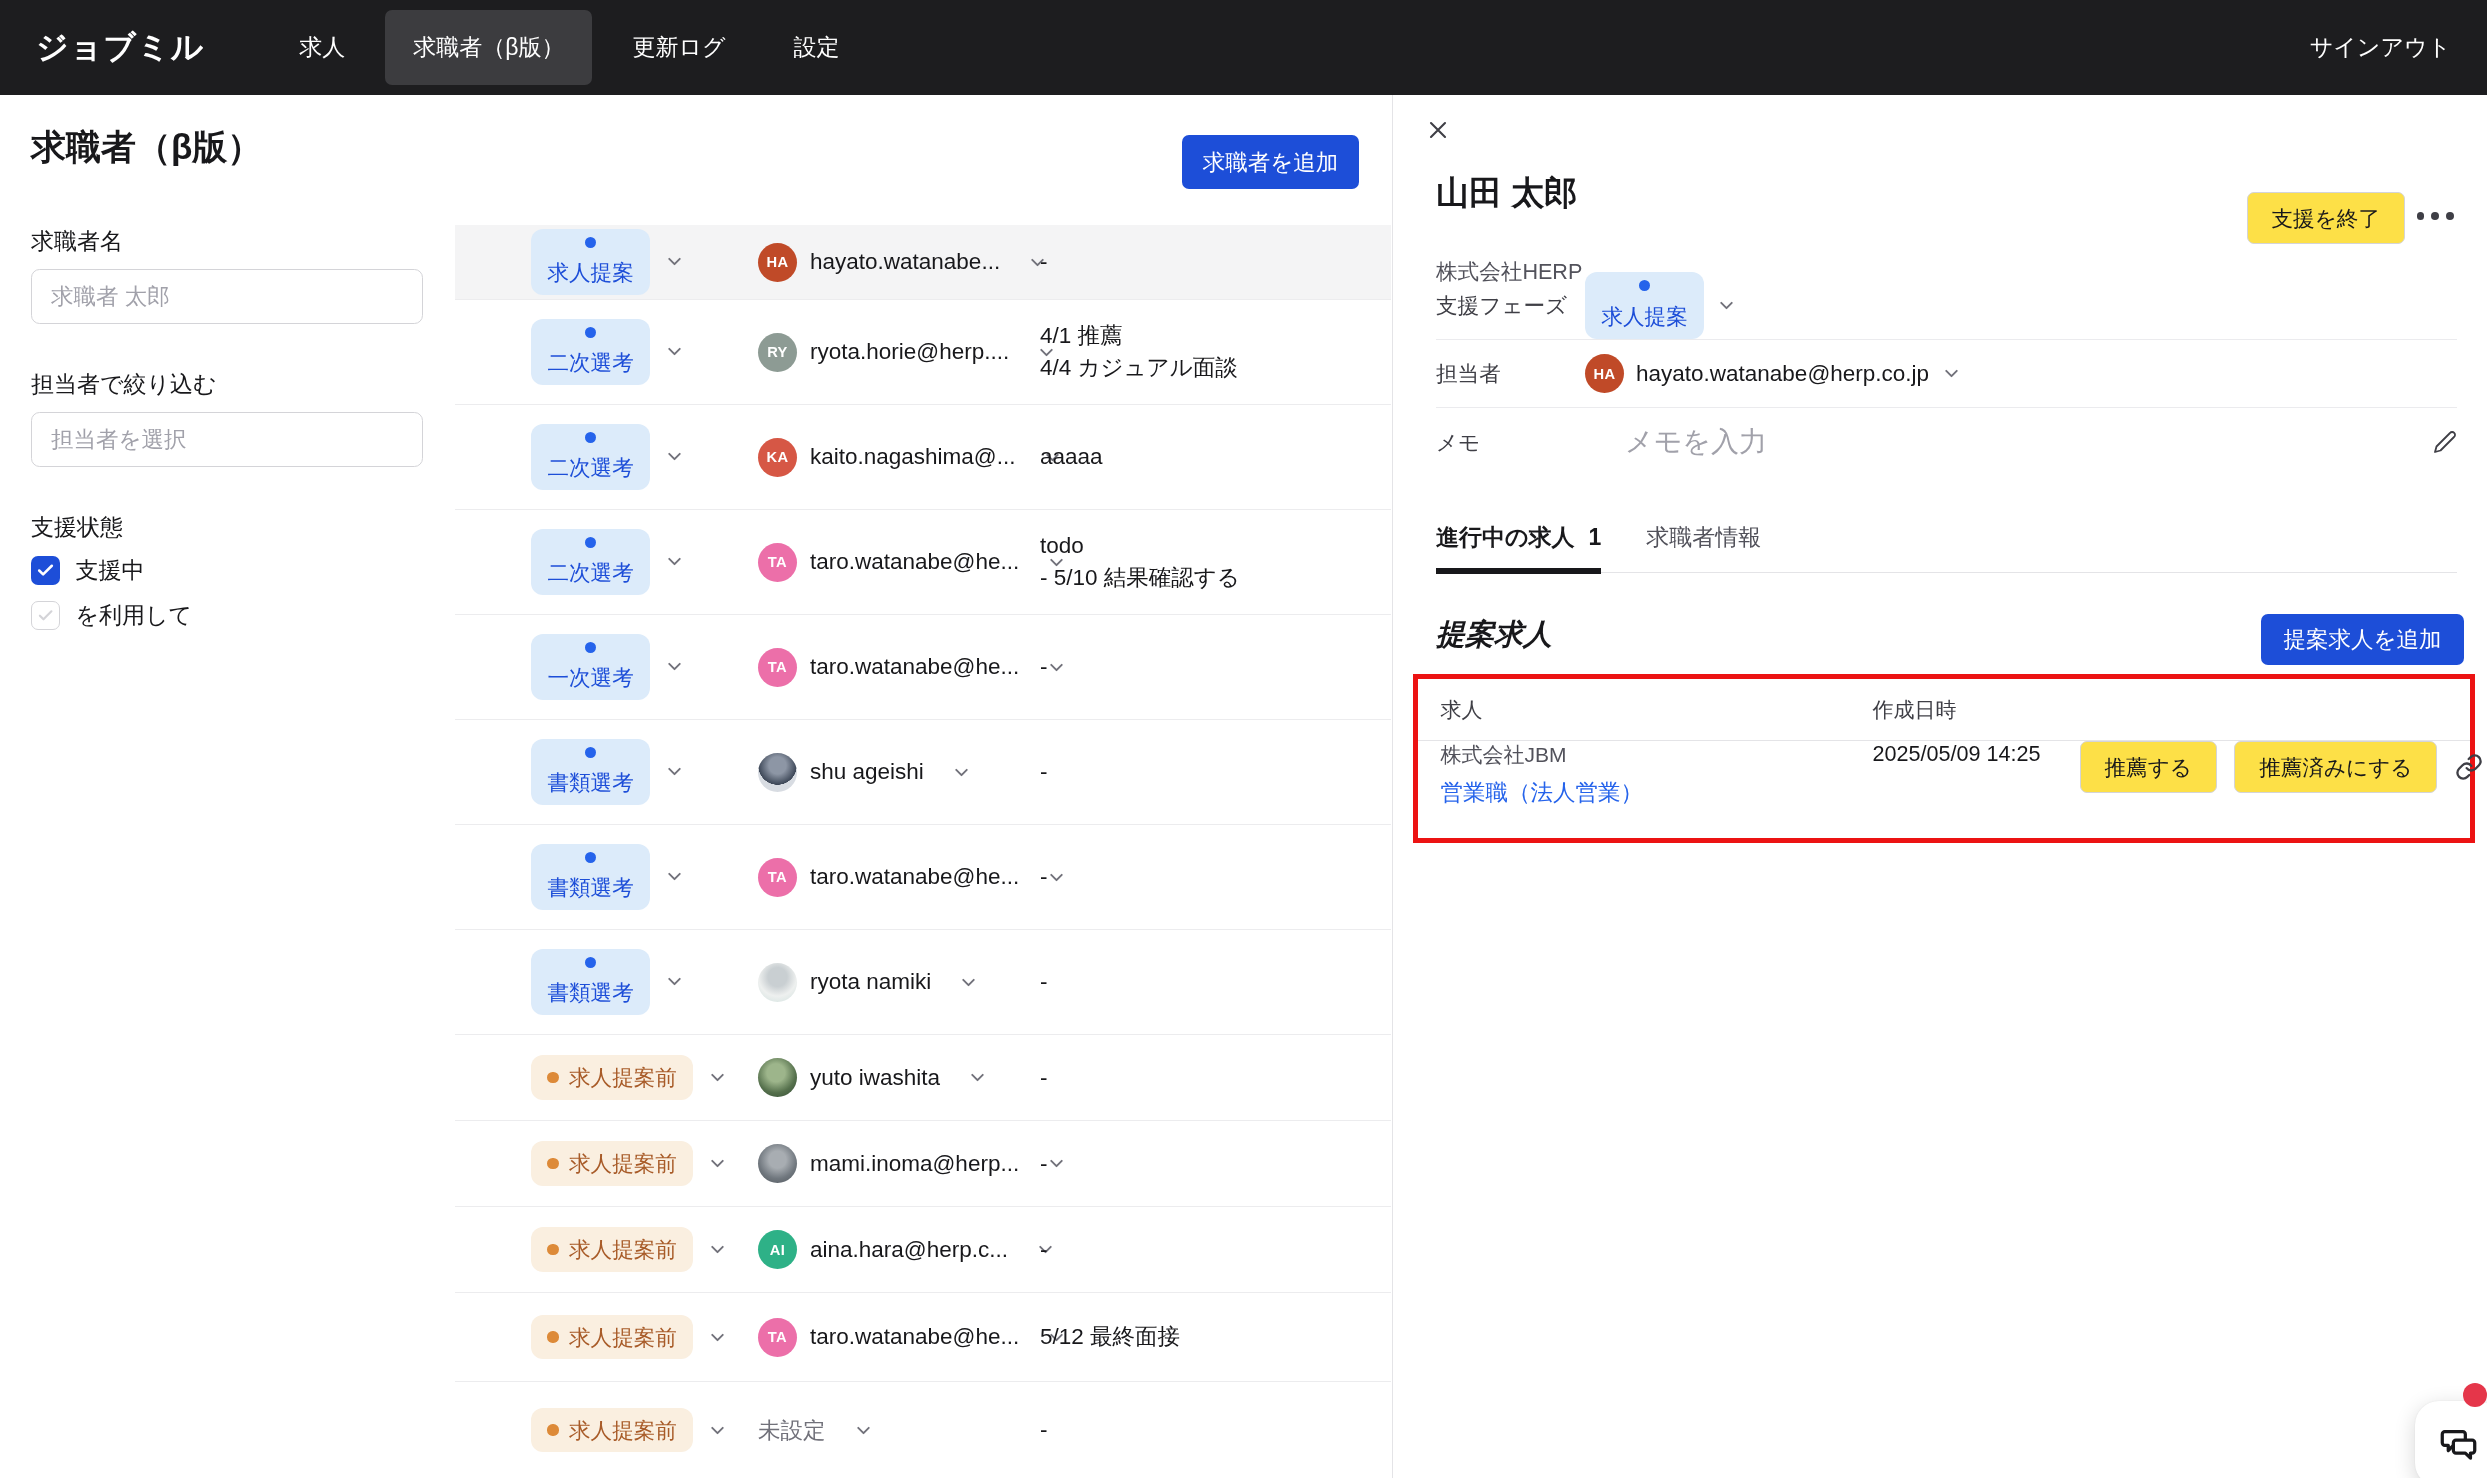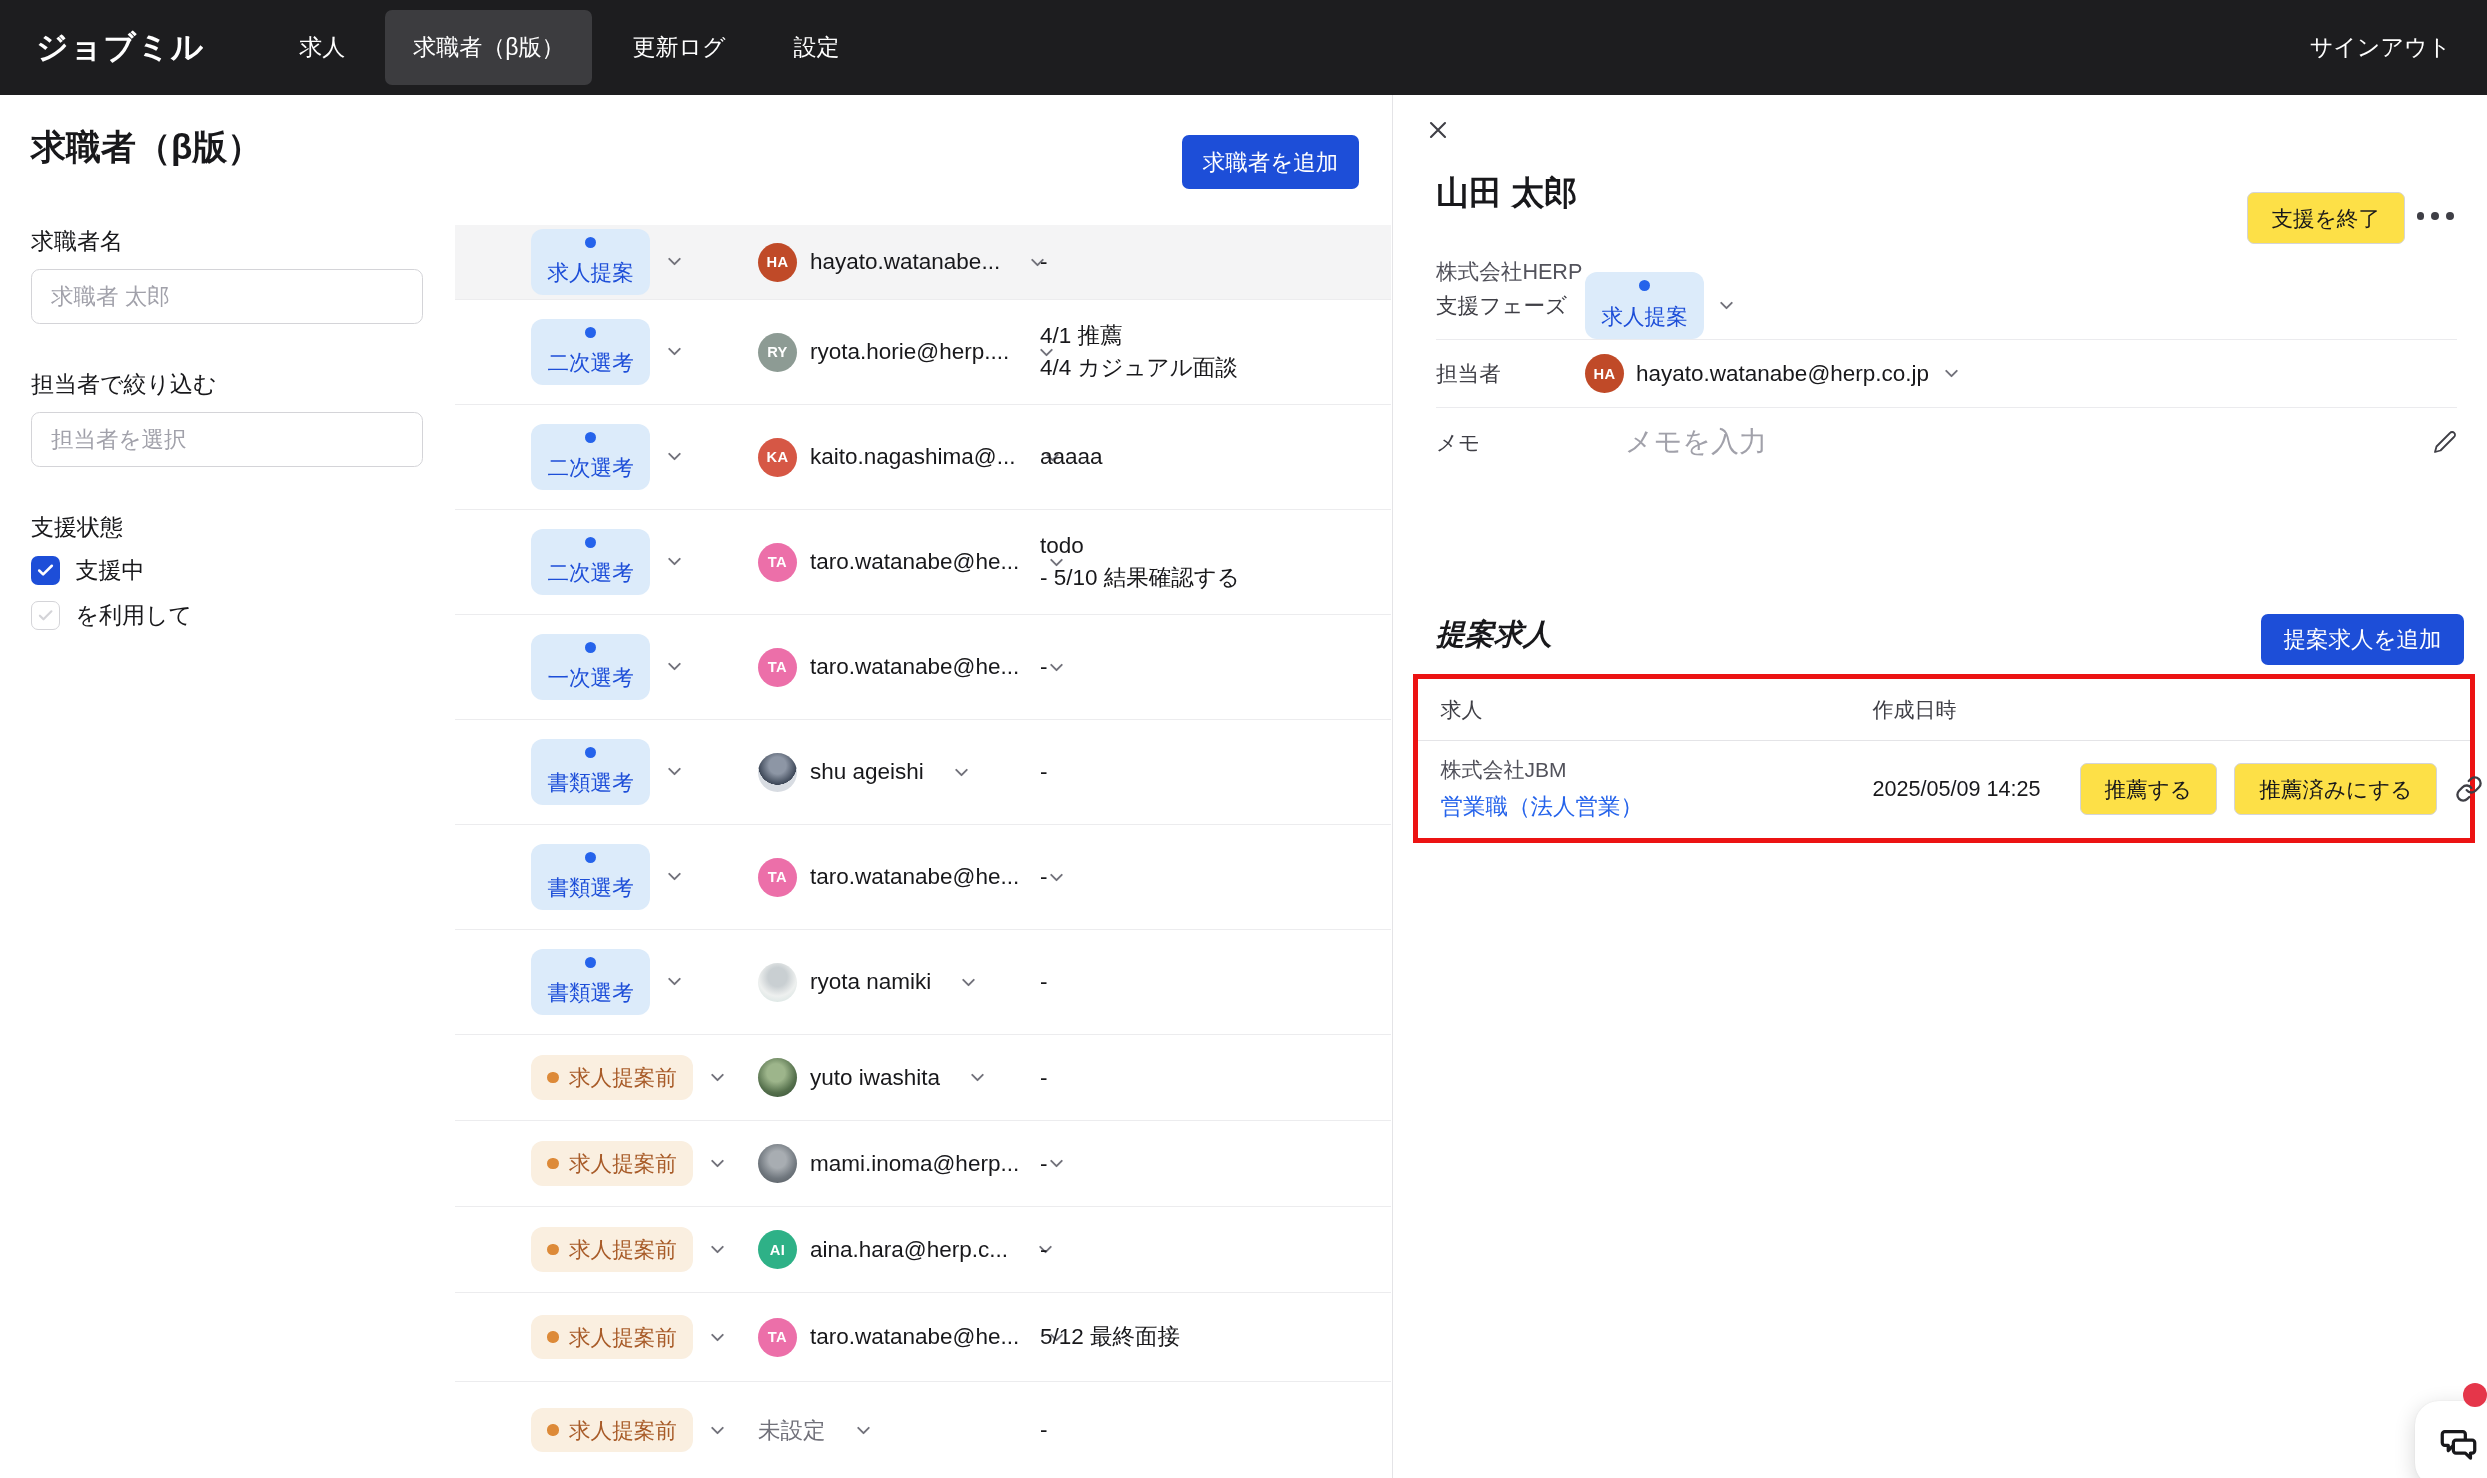--- a/index.html
+++ b/index.html
@@ -95,21 +95,21 @@
   .tab.active::after{content:"";position:absolute;left:0;right:0;bottom:-1.7px;height:6px;background:#18181b;}
   .tab.inactive{color:var(--text2);}
 
   .proposals-title{position:absolute;left:43px;top:520px;font-size:29px;font-weight:700;font-style:italic;}
   .add-proposal{position:absolute;right:23px;top:519px;height:51px;padding:0 22.5px;}
 
   .annotated{position:absolute;left:20px;right:12px;top:579px;height:169px;border:5.2px solid var(--annotation);background:#fff;}
   .table-header{display:flex;align-items:center;height:62px;padding:0 0 0 22.5px;border-bottom:0.9px solid var(--border);
     font-size:21px;color:var(--text3);}
   .col-job{width:432px;flex:none;}
-  .table-row{display:flex;align-items:center;height:96px;padding:0 19px 0 22.5px;}
+  .table-row{display:flex;align-items:flex-start;height:96px;padding:0 19px 0 22.5px;}
   .company-name{font-size:21px;color:var(--text2);}
   .position-link{font-size:22.5px;color:var(--link);margin-top:7.8px;cursor:pointer;}
   .row-date{width:207px;font-size:21.6px;color:var(--text);flex:none;}
   .row-actions{display:flex;align-items:center;gap:17.3px;margin-left:auto;}
   .icon-btn{cursor:pointer;display:flex;align-items:center;justify-content:center;}
 
   
   .chat-fab{position:absolute;left:2415px;top:1401px;width:86px;height:86px;background:#fff;border-radius:24px;
     box-shadow:0 5.2px 21px rgba(0,0,0,.16),0 0 1.7px rgba(0,0,0,.08);display:flex;align-items:center;justify-content:center;cursor:pointer;}
   .chat-dot{position:absolute;left:2463px;top:1383px;width:24px;height:24px;border-radius:50%;background:#e5364a;}
@@ -481,20 +481,29 @@
         <span class="memo-placeholder">メモを入力</span>
         <span class="spacer"></span>
         <span class="icon-btn">
           <svg width="24" height="24" viewBox="0 0 24 24" fill="none" stroke="#3f3f46" stroke-width="1.8" stroke-linecap="round" stroke-linejoin="round">
               <path d="M17 3a2.85 2.83 0 1 1 4 4L7.5 20.5 2 22l1.5-5.5Z"></path>
             </svg>
         </span>
       </div>
     </div>
 
+    <div class="tabs">
+      <div class="tab active">
+        <span>進行中の求人</span>
+        <span>1</span>
+      </div>
+      <div class="tab inactive">
+        <span>求職者情報</span>
+      </div>
+    </div>
 
     <h3 class="proposals-title">提案求人</h3>
     <button class="btn-primary add-proposal">提案求人を追加</button>
 
     <div class="annotated">
       <div class="table-header">
         <span class="col-job">求人</span>
         <span>作成日時</span>
       </div>
       <div class="table-row">

